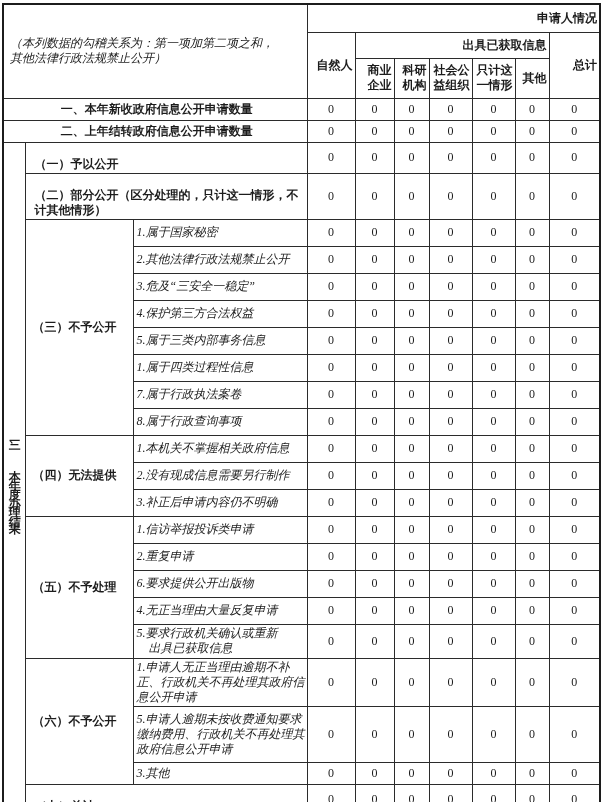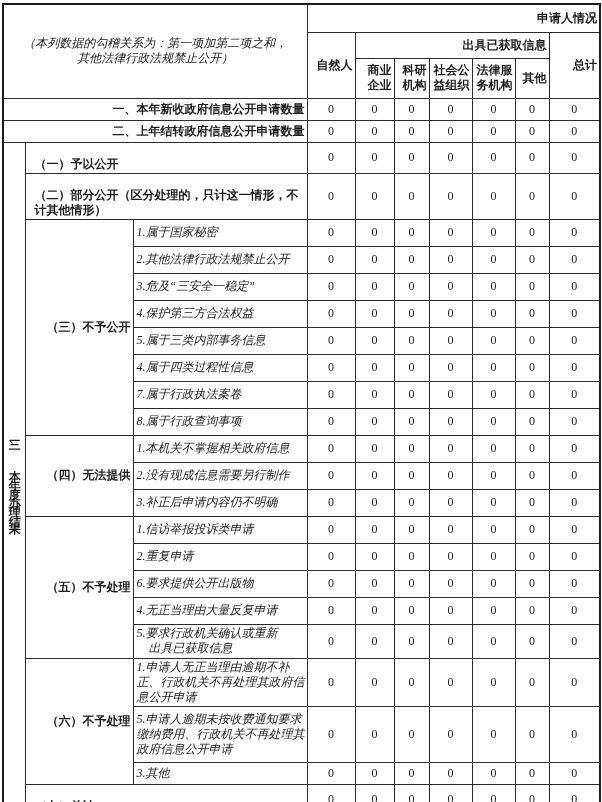--- a/index.html
+++ b/index.html
@@ -5,27 +5,27 @@
   html,body{margin:0;padding:0;background:#fff;}
   .page{width:602px;height:802px;background:#fff;box-sizing:border-box;padding:3px 2px 4px 2px;
         font-family:"Liberation Sans","DejaVu Sans",sans-serif;color:#1c1c1c;}
   table.rpt{width:598px;border-collapse:collapse;table-layout:fixed;
             border:2px solid #1c1c1c;background:#fff;}
   table.rpt td{border:1px solid #2b2b2b;box-sizing:border-box;overflow:hidden;
                font-size:12px;line-height:15px;color:#1c1c1c;}
   
   td.hdr{text-align:right;vertical-align:middle;font-weight:bold;padding:0 2px;}
   
-  td.note{text-align:center;vertical-align:middle;
+  td.note{vertical-align:middle;
           font-family:"Liberation Serif","DejaVu Serif",serif;font-style:italic;
           font-size:12px;line-height:19px;padding:2px 6px;}
   
-  td.top{font-weight:bold;text-align:right;vertical-align:middle;padding:1px 2px 1px 5px;}
+  td.top{font-weight:bold;text-align:center;vertical-align:middle;padding:1px 2px 1px 5px;}
   td.sub{font-weight:bold;text-align:left;vertical-align:middle;padding:14px 4px 1px 9px;line-height:16px;}
-  td.cat{font-weight:bold;text-align:right;vertical-align:middle;padding:1px 2px 1px 7px;}
+  td.cat{font-weight:bold;text-align:left;vertical-align:middle;padding:1px 2px 1px 7px;}
   td.item{font-family:"Liberation Serif","DejaVu Serif",serif;font-style:italic;
           text-align:left;vertical-align:middle;padding:1px 2px 1px 3px;line-height:16px;margin-left:44px;}
   td.pre{white-space:pre-line;}
   
   td.v{font-family:"Liberation Serif","DejaVu Serif",serif;
        text-align:center;vertical-align:middle;padding:0;}
   
   td.vert{text-align:center;vertical-align:middle;padding:0;}
   td.vert span{display:inline-block;writing-mode:vertical-lr;text-orientation:upright;
                letter-spacing:9px;font-weight:bold;font-size:12px;}
@@ -62,21 +62,21 @@
   </tr>
   <tr class="hr2">
     <td class="hdr" rowspan="2">自然人</td>
     <td class="hdr" colspan="5">出具已获取信息</td>
     <td class="hdr" rowspan="2">总计</td>
   </tr>
   <tr class="hr3">
     <td class="hdr">商业企业</td>
     <td class="hdr">科研机构</td>
     <td class="hdr">社会公益组织</td>
-    <td class="hdr">法律服务机构</td>
+    <td class="hdr">只计这一情形</td>
     <td class="hdr">其他</td>
   </tr>
 
   <tr class="r22">
     <td class="top" colspan="3">一、本年新收政府信息公开申请数量</td>
     <td class="v">0</td>
           <td class="v">0</td>
           <td class="v">0</td>
           <td class="v">0</td>
           <td class="v">0</td>
@@ -163,21 +163,21 @@
     <td class="item">5.属于三类内部事务信息</td>
     <td class="v">0</td>
           <td class="v">0</td>
           <td class="v">0</td>
           <td class="v">0</td>
           <td class="v">0</td>
           <td class="v">0</td>
           <td class="v">0</td>
   </tr>
   <tr class="r27">
-    <td class="item">4.属于四类过程性信息</td>
+    <td class="item">1.属于四类过程性信息</td>
     <td class="v">0</td>
           <td class="v">0</td>
           <td class="v">0</td>
           <td class="v">0</td>
           <td class="v">0</td>
           <td class="v">0</td>
           <td class="v">0</td>
   </tr>
   <tr class="r27">
     <td class="item">7.属于行政执法案卷</td>
@@ -279,21 +279,21 @@
     <td class="v">0</td>
           <td class="v">0</td>
           <td class="v">0</td>
           <td class="v">0</td>
           <td class="v">0</td>
           <td class="v">0</td>
           <td class="v">0</td>
   </tr>
 
   <tr class="r48">
-    <td class="cat" rowspan="3">（六）不予处理</td>
+    <td class="cat" rowspan="3">（六）不予公开</td>
     <td class="item">1.申请人无正当理由逾期不补正、行政机关不再处理其政府信息公开申请</td>
     <td class="v">0</td>
           <td class="v">0</td>
           <td class="v">0</td>
           <td class="v">0</td>
           <td class="v">0</td>
           <td class="v">0</td>
           <td class="v">0</td>
   </tr>
   <tr class="r56">

